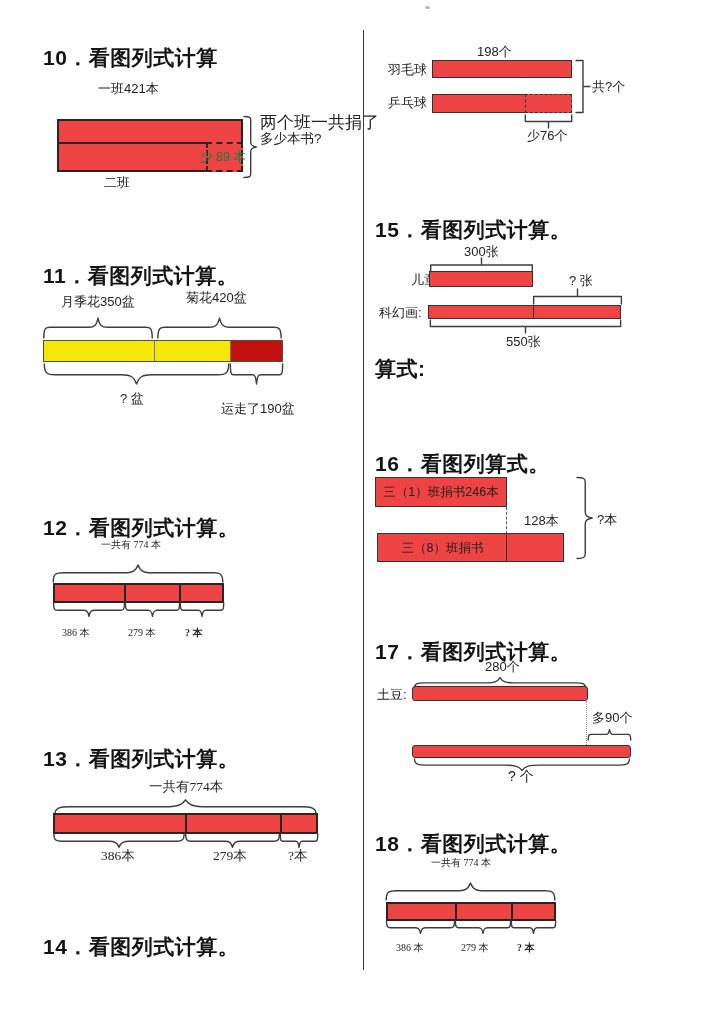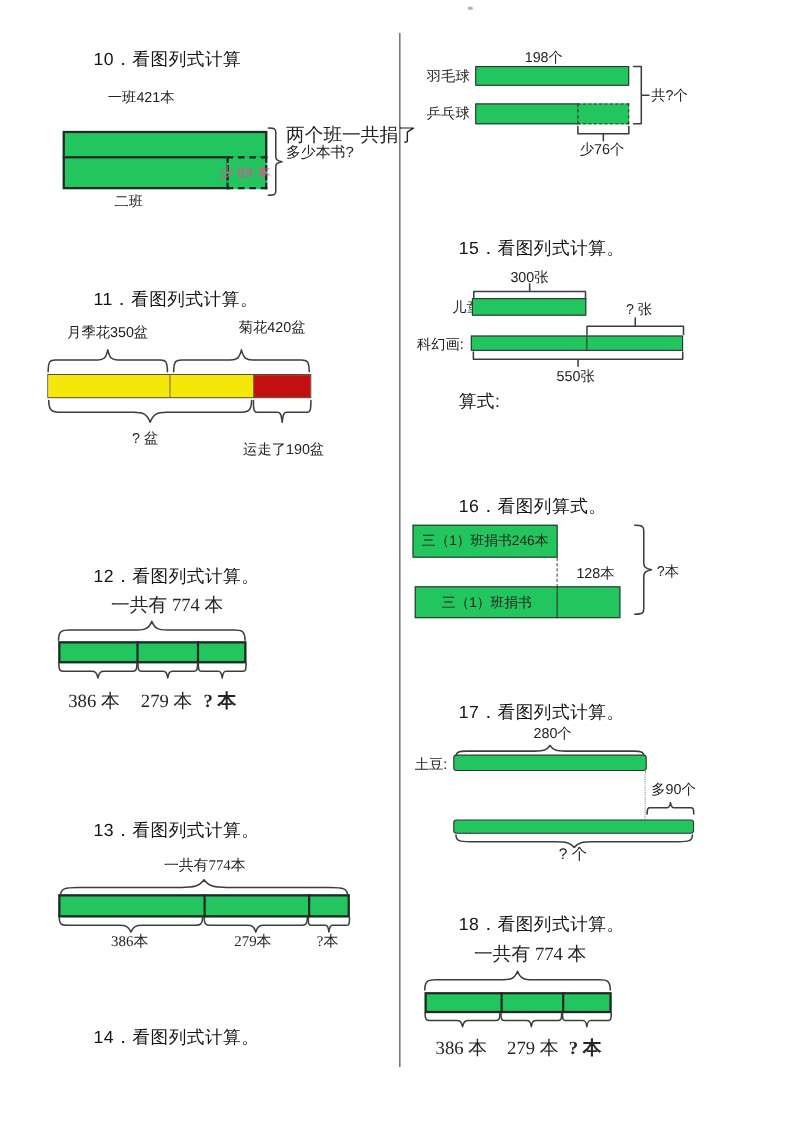--- a/index.html
+++ b/index.html
@@ -1,24 +1,24 @@
 <!DOCTYPE html>
 <html><head>
 <meta charset="utf-8">
 <style>
   html,body{margin:0;padding:0;background:#fff;}
   .page{position:relative;width:724px;height:1024px;background:#ffffff;
         font-family:"Liberation Sans",sans-serif;color:#1c1c1c;overflow:hidden;}
   .abs{position:absolute;white-space:nowrap;line-height:1.25;}
-  .title{font-weight:normal;font-size:16px;color:#141414;letter-spacing:0.5px;margin-left:42px;}
+  .title{font-weight:bold;font-size:21px;color:#141414;letter-spacing:0.5px;}
   .lbl{font-size:13px;color:#222;}
-  .lbl-sm{font-size:12.5px;color:#ec4899;}
-  .serif{font-family:"Liberation Serif",serif;font-size:17px;color:#262626;}
+  .lbl-sm{font-size:12.5px;color:#15803d;}
+  .serif{font-family:"Liberation Serif",serif;font-size:10px;color:#262626;}
   .serif-sm{font-family:"Liberation Serif",serif;font-size:13.5px;color:#262626;}
-  .bar{position:absolute;border:2px solid #262626;background:#22c55e;box-sizing:border-box;}
+  .bar{position:absolute;border:2px solid #262626;background:#ef4444;box-sizing:border-box;}
   .bar-thin{border-width:1.5px;border-color:#333;}
   .dashedb{border-style:dashed;}
   .vline{position:absolute;width:0;border-left:2px solid #262626;}
   .vline-thin{border-left-width:1.5px;border-left-color:#333;}
   .dashv{position:absolute;width:0;border-left:1.5px dashed #555;}
   .dotv{position:absolute;width:0;border-left:1.5px dotted #8a8a8a;}
   .divider{position:absolute;width:1px;background:#3c3c3c;}
   .dot{position:absolute;background:#b5b5b5;border-radius:50%;}
   svg.shape{position:absolute;overflow:visible;}
   path.st{fill:none;stroke:#3d3d3d;stroke-width:1.4;vector-effect:non-scaling-stroke;
@@ -49,21 +49,21 @@
     <svg class="shape" style="left:244px;top:116px;width:13px;height:62px;" viewBox="0 0 14 100" preserveAspectRatio="none">
       <path class="st" d="M0,0.7 C6.5,0.7 7.2,2.5 7.2,6.5 L7.2,42 C7.2,46.5 8.2,48.5 13.3,50 C8.2,51.5 7.2,53.5 7.2,58 L7.2,93.5 C7.2,97.5 6.5,99.3 0,99.3"></path>
     </svg>
     <div class="abs lbl" style="left:260px;top:112px;font-size:17px;">两个班一共捐了</div>
     <div class="abs lbl" style="left:260px;top:131px;font-size:13.5px;">多少本书?</div>
   </section>
 
   <section>
     <div class="abs title" style="left:43px;top:263px;">11．看图列式计算。</div>
     <div class="abs lbl" style="left:61px;top:294px;">月季花350盆</div>
-    <div class="abs lbl" style="left:186px;top:290px;margin-left:31px;">菊花420盆</div>
+    <div class="abs lbl" style="left:186px;top:290px;">菊花420盆</div>
     <svg class="shape" style="left:43px;top:317px;width:110px;height:21px;" viewBox="0 0 100 14" preserveAspectRatio="none">
       <path class="st" d="M0.7,14 C0.7,7.5 2.5,6.8 6.5,6.8 L42,6.8 C46.5,6.8 48.5,5.8 50,0.7 C51.5,5.8 53.5,6.8 58,6.8 L93.5,6.8 C97.5,6.8 99.3,7.5 99.3,14"></path>
     </svg>
     <svg class="shape" style="left:157px;top:317px;width:125px;height:21px;" viewBox="0 0 100 14" preserveAspectRatio="none">
       <path class="st" d="M0.7,14 C0.7,7.5 2.5,6.8 6.5,6.8 L42,6.8 C46.5,6.8 48.5,5.8 50,0.7 C51.5,5.8 53.5,6.8 58,6.8 L93.5,6.8 C97.5,6.8 99.3,7.5 99.3,14"></path>
     </svg>
     <div class="flexbar" style="left:43px;top:340px;width:240px;height:22px;">
       <div style="width: 110px; background-color: rgb(246, 231, 11);"></div>
       <div style="width: 76px; border-left: 1.5px solid rgb(122, 115, 64); background-color: rgb(246, 231, 11);"></div>
       <div style="flex: 1 1 0%; border-left: 1.5px solid rgb(122, 115, 64); background-color: rgb(194, 16, 16);"></div>
@@ -165,21 +165,21 @@
   </section>
 
   <section>
     <div class="abs title" style="left:375px;top:451px;">16．看图列算式。</div>
     <div class="bar bar-thin" style="left:375px;top:477px;width:132px;height:30px;">
       <div class="inlbl" style="left:0;width:100%;">三（1）班捐书246本</div>
     </div>
     <div class="dashv" style="left:506px;top:507px;height:27px;"></div>
     <div class="abs lbl" style="left:524px;top:513px;">128本</div>
     <div class="bar bar-thin" style="left:377px;top:533px;width:187px;height:29px;">
-      <div class="inlbl" style="left:0;width:129px;">三（1）班捐书</div>
+      <div class="inlbl" style="left:0;width:129px;">三（8）班捐书</div>
     </div>
     <div class="vline vline-thin" style="left:506px;top:533px;height:29px;"></div>
     <svg class="shape" style="left:577px;top:477px;width:16px;height:82px;" viewBox="0 0 14 100" preserveAspectRatio="none">
       <path class="st" d="M0,0.7 C6.5,0.7 7.2,2.5 7.2,6.5 L7.2,42 C7.2,46.5 8.2,48.5 13.3,50 C8.2,51.5 7.2,53.5 7.2,58 L7.2,93.5 C7.2,97.5 6.5,99.3 0,99.3"></path>
     </svg>
     <div class="abs lbl" style="left:597px;top:512px;">?本</div>
   </section>
 
   <section>
     <div class="abs title" style="left:375px;top:639px;">17．看图列式计算。</div>

